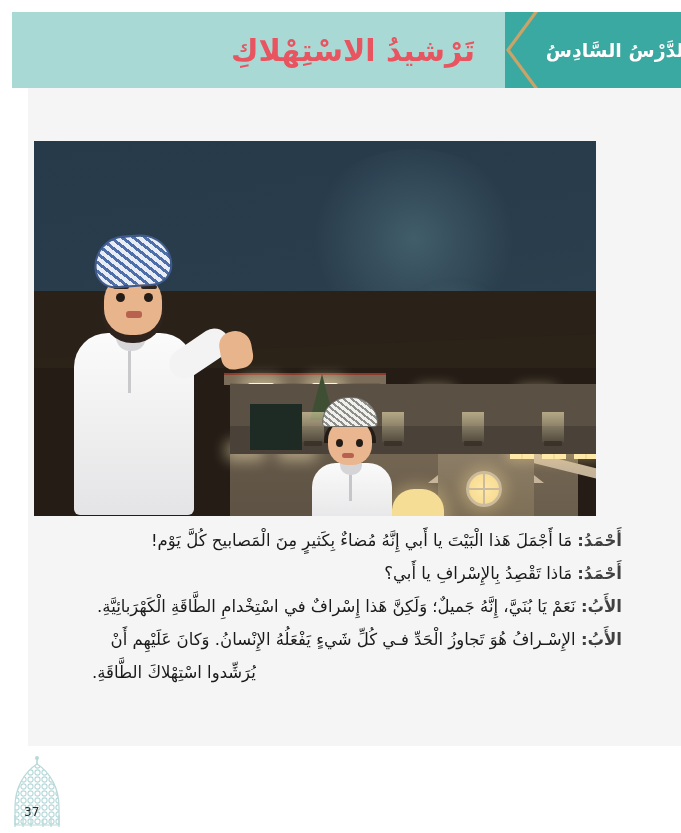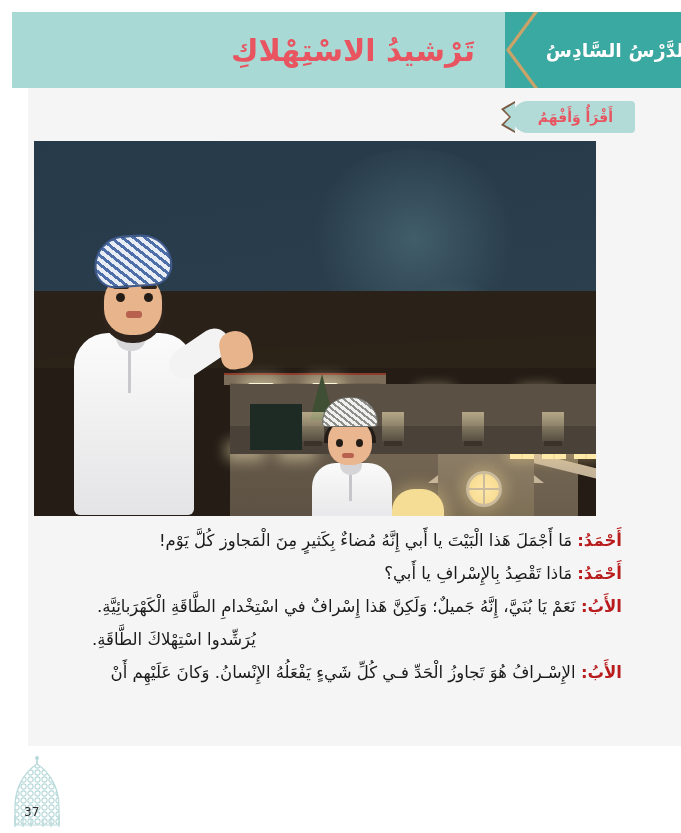--- a/index.html
+++ b/index.html
@@ -618,21 +618,21 @@
     white-space: nowrap;
     font-family: "DejaVu Sans", "Liberation Sans", sans-serif;
   }
 
   .dialogue-line.indent {
     text-align: left;
     padding-left: 58px;
   }
 
   .speaker {
-    color: #b91c1c;
+    color: #404040;
     font-weight: bold;
   }
 
   .speech {
     color: #1a1a1a;
   }
 
   
   .footer {
     position: absolute;
@@ -674,29 +674,20 @@
         <path d="M36,0 L30,0 L2,38 L30,76 L36,76 Z" fill="#c9a368"></path>
         <path d="M36,0 L34,0 L6,38 L34,76 L36,76 Z" fill="#3aa9a2"></path>
       </svg>
       <span class="lesson-badge-label">الدَّرْسُ السَّادِسُ</span>
     </div>
 
   </div>
 
   <div class="content-card"></div>
 
-  <div class="subhead-wrap">
-    <div class="subhead-pill">
-      <svg class="subhead-chevron" viewBox="0 0 16 32" preserveAspectRatio="none">
-        <path d="M16,0 L2,8 L10,16 L2,24 L16,32 Z" fill="#7a5a42"></path>
-        <path d="M16,2 L5,8.6 L12,16 L5,23.4 L16,30 Z" fill="#b2dbd8"></path>
-      </svg>
-      <span class="subhead-label">أَقْرَأُ وَأَفْهَمُ</span>
-    </div>
-  </div>
 
   <div class="illustration">
 
     <div class="sky"></div>
     <div class="sky-glow"></div>
     <div class="moon"></div>
 
     <div class="ground"></div>
     <div class="hillside"></div>
     <div class="ground-dark"></div>
@@ -826,40 +817,40 @@
       <div class="boy-mouth"></div>
       <div class="boy-cap"></div>
     </div>
 
   </div>
 
   <div class="dialogue">
 
     <div class="dialogue-line">
       <span class="speaker">أَحْمَدُ:</span>
-      <span class="speech">مَا أَجْمَلَ هَذا الْبَيْتَ يا أَبي إِنَّهُ مُضاءٌ بِكَثيرٍ مِنَ الْمَجاوز كُلَّ يَوْم!</span>
+      <span class="speech">مَا أَجْمَلَ هَذا الْبَيْتَ يا أَبي إِنَّهُ مُضاءٌ بِكَثيرٍ مِنَ الْمَصابيح كُلَّ يَوْم!</span>
     </div>
 
     <div class="dialogue-line">
       <span class="speaker">أَحْمَدُ:</span>
       <span class="speech">مَاذا تَقْصِدُ بِالإِسْرافِ يا أَبي؟</span>
     </div>
 
     <div class="dialogue-line">
       <span class="speaker">الأَبُ:</span>
       <span class="speech">نَعَمْ يَا بُنَيَّ، إِنَّهُ جَميلٌ؛ وَلَكِنَّ هَذا إِسْرافٌ في اسْتِخْدامِ الطَّاقَةِ الْكَهْرَبائِيَّةِ.</span>
     </div>
 
-    <div class="dialogue-line indent">
-      <span class="speech">يُرَشِّدوا اسْتِهْلاكَ الطَّاقَةِ.</span>
-    </div>
-
     <div class="dialogue-line">
       <span class="speaker">الأَبُ:</span>
       <span class="speech">الإِسْـرافُ هُوَ تَجاوزُ الْحَدِّ فـي كُلِّ شَيءٍ يَفْعَلُهُ الإِنْسانُ. وَكانَ عَلَيْهِم أَنْ</span>
+    </div>
+
+    <div class="dialogue-line indent">
+      <span class="speech">يُرَشِّدوا اسْتِهْلاكَ الطَّاقَةِ.</span>
     </div>
 
   </div>
 
   <div class="footer">
     <svg class="dome-ornament" viewBox="0 0 62 74">
       <defs>
         <pattern id="lattice" width="7" height="7" patternUnits="userSpaceOnUse">
           <circle cx="3.5" cy="3.5" r="2.6" fill="none" stroke="#b8d9da" stroke-width="1.1"></circle>
         </pattern>

